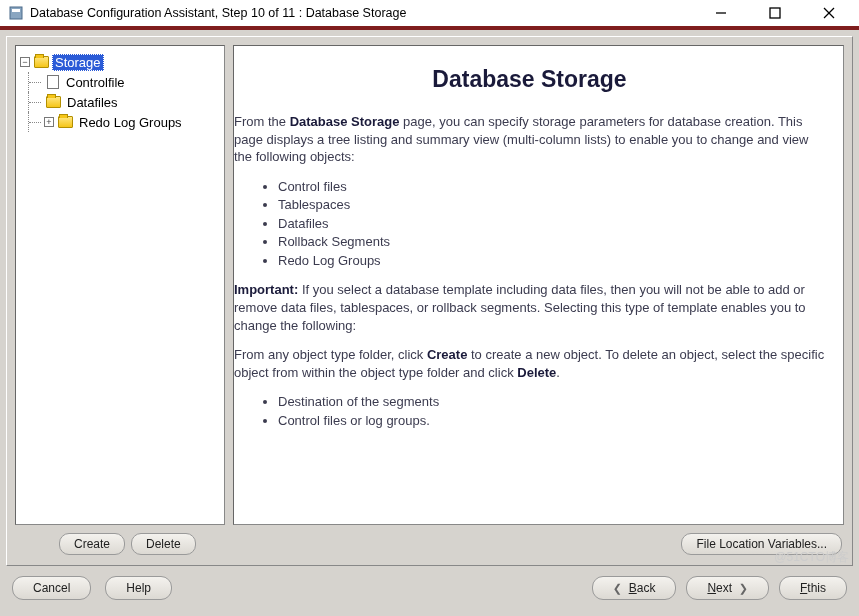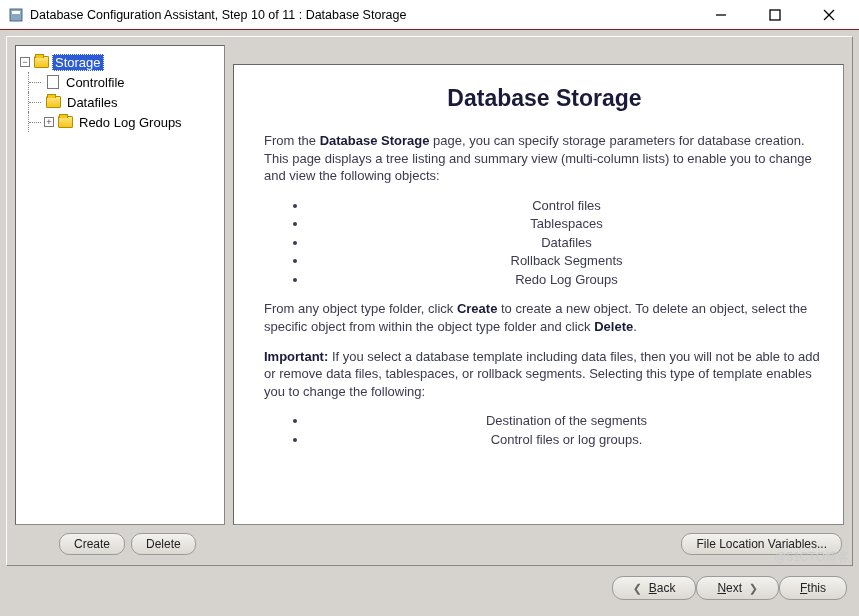--- a/index.html
+++ b/index.html
@@ -12,21 +12,21 @@
     width: 859px;
     height: 616px;
     overflow: hidden;
   }
   .titlebar {
     height: 30px;
     display: flex;
     align-items: center;
     padding: 0 6px 0 8px;
     background: #fff;
-    border-bottom: 1px solid #7f1d1d;
+    border-bottom: 4px solid #7f1d1d;
   }
   .title-icon {
     width: 16px; height: 16px; margin-right: 6px;
     display: inline-flex;
   }
   .title-text { flex: 1; color: #000; font-size: 12.5px; }
   .win-controls { display: flex; gap: 18px; align-items: center; padding-right: 6px; }
   .win-btn {
     width: 36px; height: 24px;
     display: inline-flex; align-items: center; justify-content: center;
@@ -54,38 +54,37 @@
     border-left-color: #666;
     padding: 6px 4px;
     overflow: auto;
   }
   .content-panel {
     flex: 1;
     background: #fff;
     border: 1px solid #888;
     border-top-color: #666;
     border-left-color: #666;
-    padding: 10px 18px 10px 30px;
+    padding: 10px 18px 10px 0;
     overflow: auto;
     color: #3b3b4f;
     font-size: 13px;
     line-height: 1.35;
-    margin-top: 19px;
   }
   .content-panel h1 {
     text-align: center;
     font-family: Arial, sans-serif;
     font-size: 23px;
     font-weight: bold;
     margin: 8px 0 18px 0;
     color: #1a1a3a;
   }
   .content-panel b { font-weight: bold; color: #1a1a3a; }
   .content-panel i { font-style: italic; }
-  .content-panel ul { margin: 6px 0 12px 0; padding-left: 44px; text-align: center; }
+  .content-panel ul { margin: 6px 0 12px 0; padding-left: 44px; }
   .content-panel li { margin: 1px 0; list-style: disc; }
   .content-panel p { margin: 0 0 12px 0; }
   .below-tree {
     display: flex; gap: 6px; padding: 8px 0 0 44px;
   }
   .below-content {
     display: flex; justify-content: flex-end; padding: 8px 2px 0 0;
     flex: 1;
   }
   .panel-actions { display: flex; align-items: flex-start; }
@@ -98,21 +97,21 @@
     color: #222;
     cursor: pointer;
     min-height: 22px;
   }
   .btn.big { padding: 4px 20px; border-radius: 11px; }
   .bottom-bar {
     display: flex; align-items: center; gap: 10px;
     padding: 10px 6px 0 6px;
   }
   .bottom-left { display: flex; gap: 14px; }
-  .bottom-right { margin-left: auto; display: flex; align-items: center; }
+  .bottom-right { margin-left: auto; display: flex; gap: 10px; align-items: center; }
   .nav-arrow { font-family: Arial; font-size: 11px; color: #666; }
   .btn .underline { text-decoration: underline; }
   
   .tree { font-size: 13px; }
   .tree-node { display: flex; align-items: center; height: 20px; white-space: nowrap; }
   .expander {
     width: 10px; height: 10px; border: 1px solid #777;
     display: inline-flex; align-items: center; justify-content: center;
     font-size: 9px; line-height: 1; background: #fff; margin-right: 2px;
     color: #444;
@@ -216,44 +215,48 @@
           <span>From the </span><b>Database Storage</b><span> page, you can specify storage parameters for database creation. This page displays a tree listing and summary view (multi-column lists) to enable you to change and view the following objects:</span>
         </p>
         <ul>
           <li>Control files</li>
           <li>Tablespaces</li>
           <li>Datafiles</li>
           <li>Rollback Segments</li>
           <li>Redo Log Groups</li>
         </ul>
         <p>
-          <span>From any object type folder, click </span><b>Create</b><span> to create a new object. To delete an object, select the specific object from within the object type folder and click </span><b>Delete</b><span>.</span>
+          <b>Important:</b><span> If you select a database template including data files, then you will not be able to add or remove data files, tablespaces, or rollback segments. Selecting this type of template enables you to change the following:</span>
         </p>
         <p>
-          <b>Important:</b><span> If you select a database template including data files, then you will not be able to add or remove data files, tablespaces, or rollback segments. Selecting this type of template enables you to change the following:</span>
+          <span>From any object type folder, click </span><b>Create</b><span> to create a new object. To delete an object, select the specific object from within the object type folder and click </span><b>Delete</b><span>.</span>
         </p>
         <ul>
           <li>Destination of the segments</li>
           <li>Control files or log groups.</li>
         </ul>
       </div>
     </div>
 
     <div class="panel-actions">
       <div class="below-tree">
         <button class="btn">Create</button>
         <button class="btn">Delete</button>
       </div>
       <div class="below-content">
         <button class="btn">File Location Variables...</button>
       </div>
     </div>
   </div>
 
   <div class="bottom-bar">
+    <div class="bottom-left">
+      <button class="btn big">Cancel</button>
+      <button class="btn big">Help</button>
+    </div>
     <div class="bottom-right">
       <button class="btn big"><span class="nav-arrow">❮</span>&nbsp;&nbsp;<span class="underline">B</span><span>ack</span></button>
       <button class="btn big"><span class="underline">N</span><span>ext</span>&nbsp;&nbsp;<span class="nav-arrow">❯</span></button>
       <button class="btn big"><span class="underline">F</span><span>this</span></button>
     </div>
   </div>
 </div>
 
 <div class="watermark">@51CTO博客</div>
 

